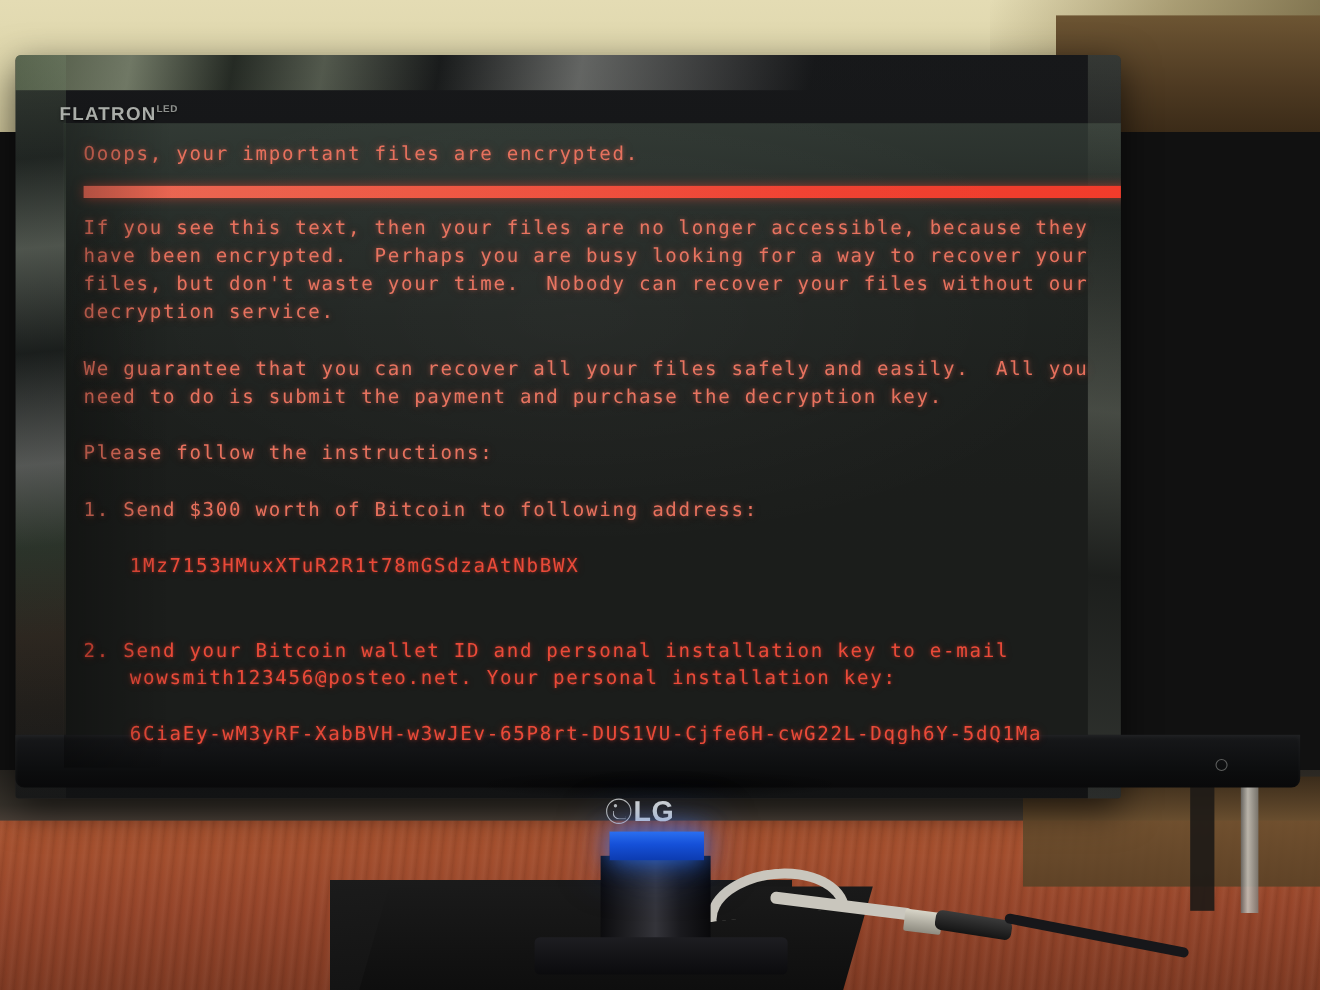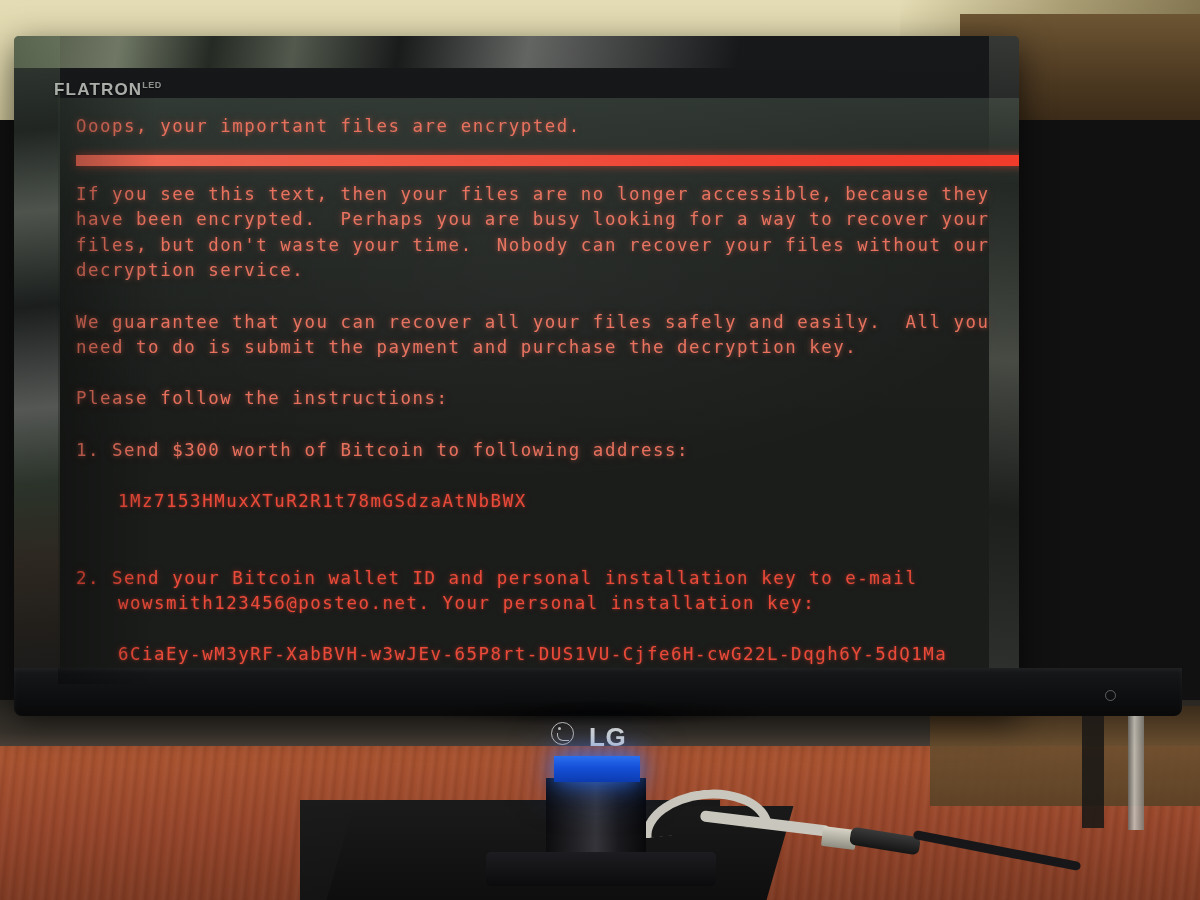--- a/index.html
+++ b/index.html
@@ -140,21 +140,21 @@
     position: absolute;
     left: 612px; top: 760px;
     width: 9px; height: 90px;
     background: #15151a;
     transform: rotate(8deg);
   }
 
   
   .monitor {
     position: absolute;
-    left: 14px; top: 36px;
+    left: 14px; top: 50px;
     width: 1005px; height: 676px;
     background: linear-gradient(180deg, #17181a 0%, #0e0f10 88%, #121314 100%);
     border-radius: 5px 5px 3px 3px;
     box-shadow: 0 10px 34px rgba(0,0,0,0.62);
     overflow: hidden;
   }
   
   .bezel-gloss-top {
     position: absolute;
     left: 0; top: 0;
@@ -285,22 +285,22 @@
     left: 14px; top: 668px;
     width: 1168px; height: 48px;
     background: linear-gradient(180deg, #17181a 0%, #0c0d0e 70%, #09090a 100%);
     border-radius: 0 0 8px 8px;
     box-shadow: inset 0 2px 5px rgba(255,255,255,0.05);
   }
   .lg-logo {
     position: absolute;
     left: 551px; top: 722px;
     display: flex;
-    align-items: flex-start;
-    gap: 15px;
+    align-items: center;
+    gap: 2px;
     z-index: 8;
   }
   .lg-mark {
     width: 23px; height: 23px;
     border-radius: 50%;
     border: 1.6px solid rgba(228,230,226,0.78);
     position: relative;
   }
   .lg-mark::before {
     content: "";

